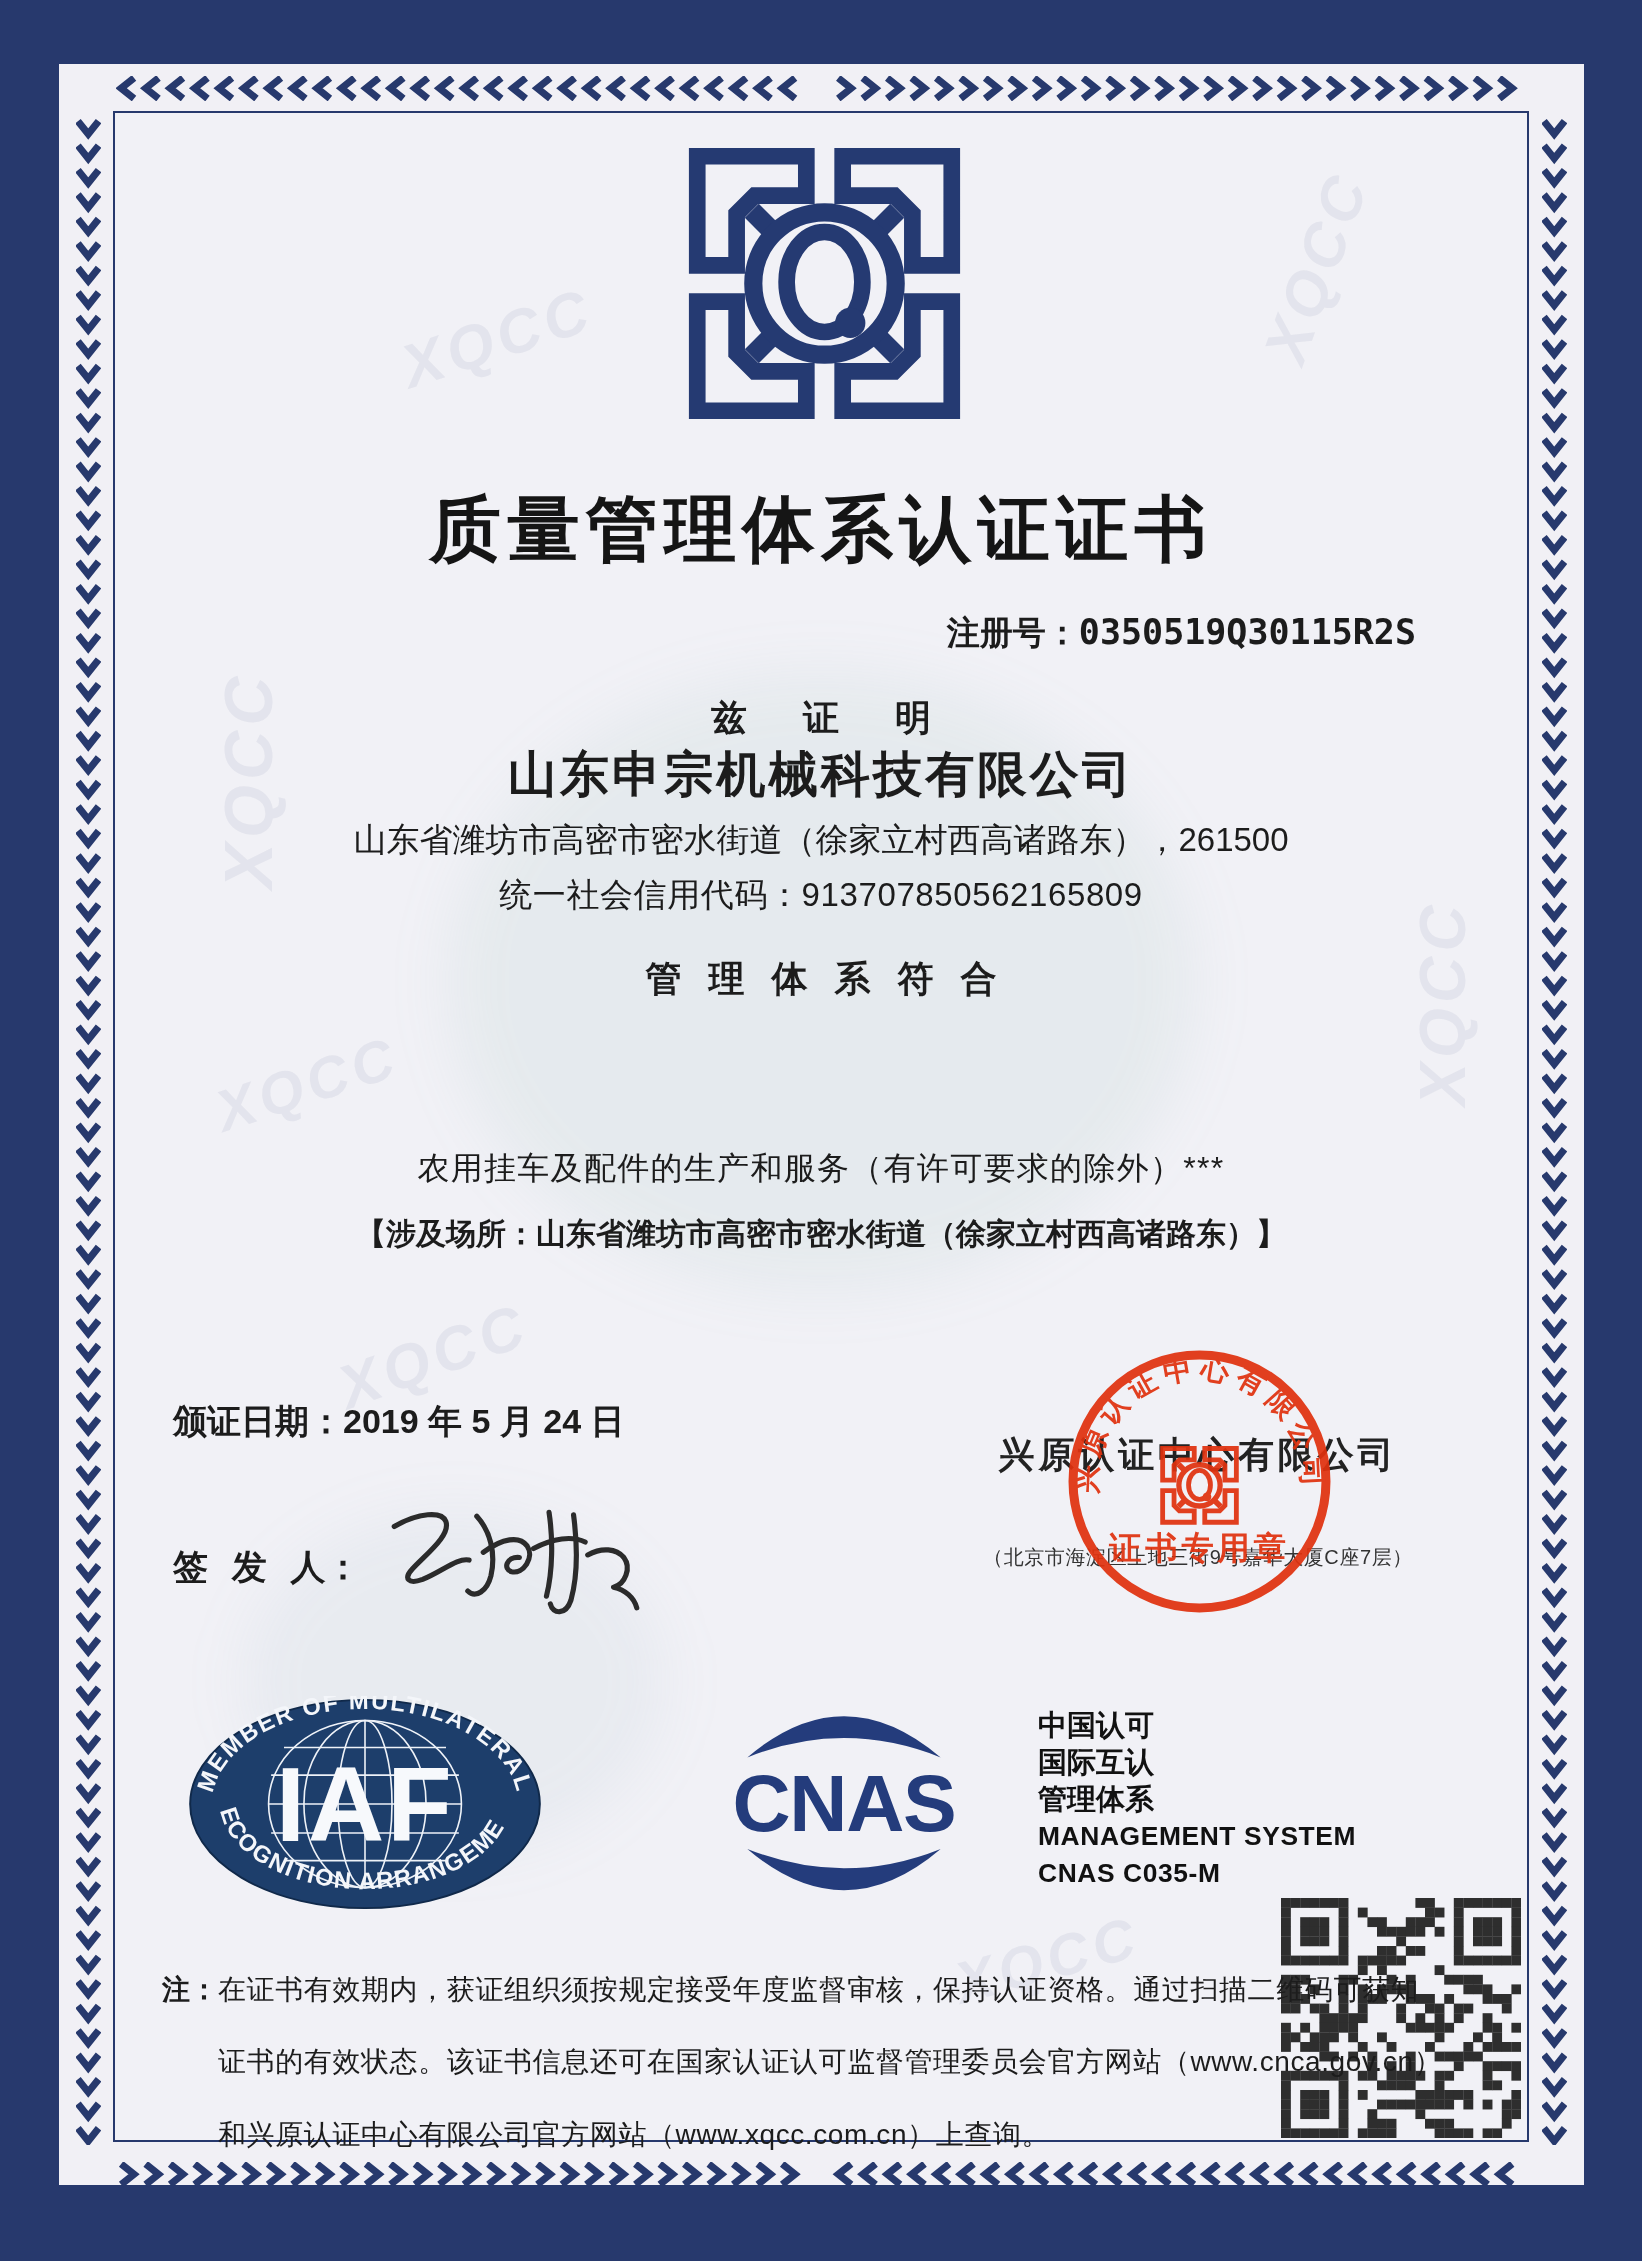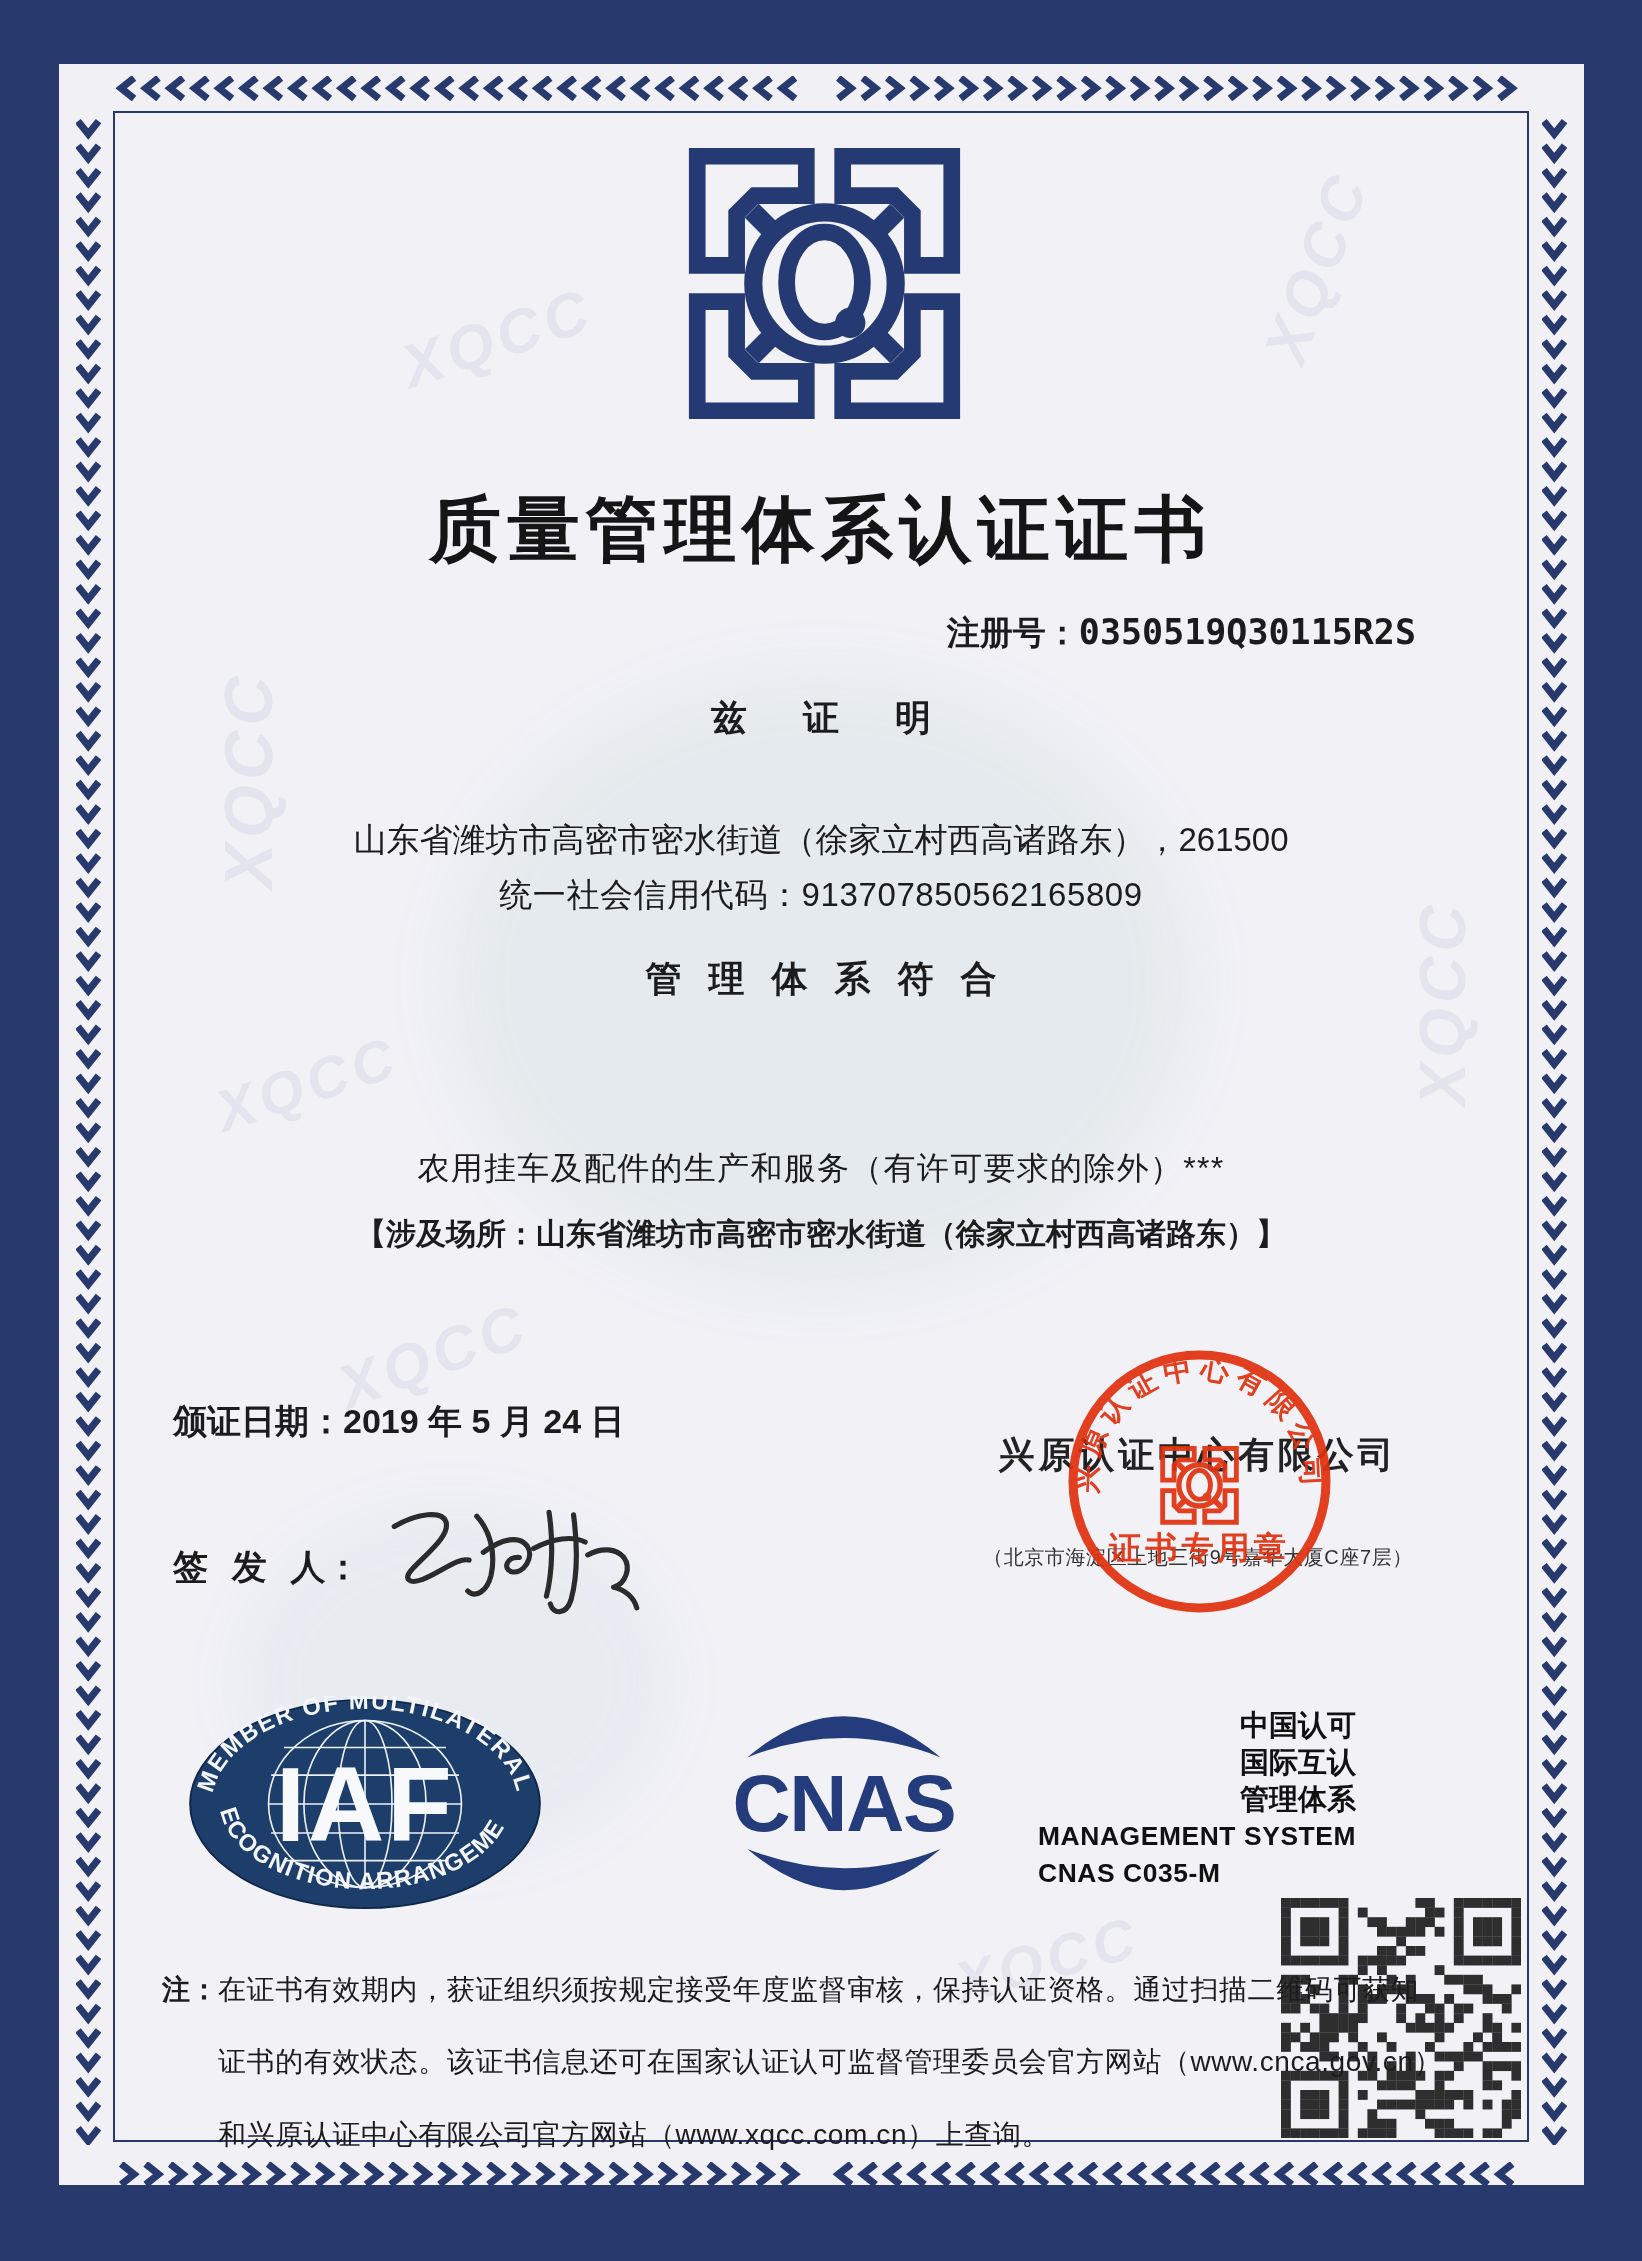--- a/index.html
+++ b/index.html
@@ -36,21 +36,21 @@
   .standard{font-size:39px;font-weight:700;font-family:"DejaVu Sans Mono", monospace;letter-spacing:1.3px;}
   .scopeintro{font-size:35px;font-weight:600;}
   .scope{font-size:32px;font-weight:400;letter-spacing:1.3px;}
   .sites{font-size:30px;font-weight:600;}
   .dateline{font-size:34px;font-weight:600;white-space:nowrap;}
   .supnote{font-size:18.7px;vertical-align:17px;font-weight:600;}
   .signer{font-size:35px;font-weight:600;word-spacing:14px;white-space:nowrap;}
   .issuer{font-size:36px;font-weight:600;letter-spacing:3.9px;color:#222;}
   .issueraddr{font-size:20px;font-weight:500;color:#333;letter-spacing:0.6px;}
   .cnas-lines div{line-height:37px;}
-  .cnas-cjk{font-size:29px;font-weight:600;color:#111;text-align:right;}
+  .cnas-cjk{font-size:29px;font-weight:600;color:#111;}
   .cnas-en{font-size:26.4px;font-weight:600;color:#111;letter-spacing:0.6px;}
   .foot-label{font-size:28px;font-weight:700;}
   .foot-line{font-size:28px;font-weight:500;letter-spacing:0.6px;white-space:nowrap;}
   .stamp-wrap{position:absolute;left:1064px;top:1346px;width:271px;height:271px;opacity:.93;}
   .qr{position:absolute;left:1281px;top:1898px;width:240px;height:240px;}
 </style>
 </head>
 <body>
 
 <div class="page">
@@ -402,20 +402,21 @@
   </div>
 
   <div class="abs ctr title" style="top:482px;">质量管理体系认证证书</div>
 
   <div class="abs regline" style="top:611px;right:227px;">
     <span>注册号：</span><span class="mono" style="font-size:35px;">0350519Q30115R2S</span>
   </div>
 
   <div class="abs ctr hereby" style="top:694px;">兹 证 明</div>
 
+  <div class="abs ctr company" style="top:742px;">山东申宗机械科技有限公司</div>
 
   <div class="abs ctr addr" style="top:818px;">山东省潍坊市高密市密水街道（徐家立村西高诸路东），261500</div>
 
   <div class="abs ctr credit" style="top:873px;">统一社会信用代码：913707850562165809</div>
 
   <div class="abs ctr conform" style="top:955px;">管 理 体 系 符 合</div>
 
 
 
   <div class="abs ctr scope" style="top:1147px;">农用挂车及配件的生产和服务（有许可要求的除外）***</div>

